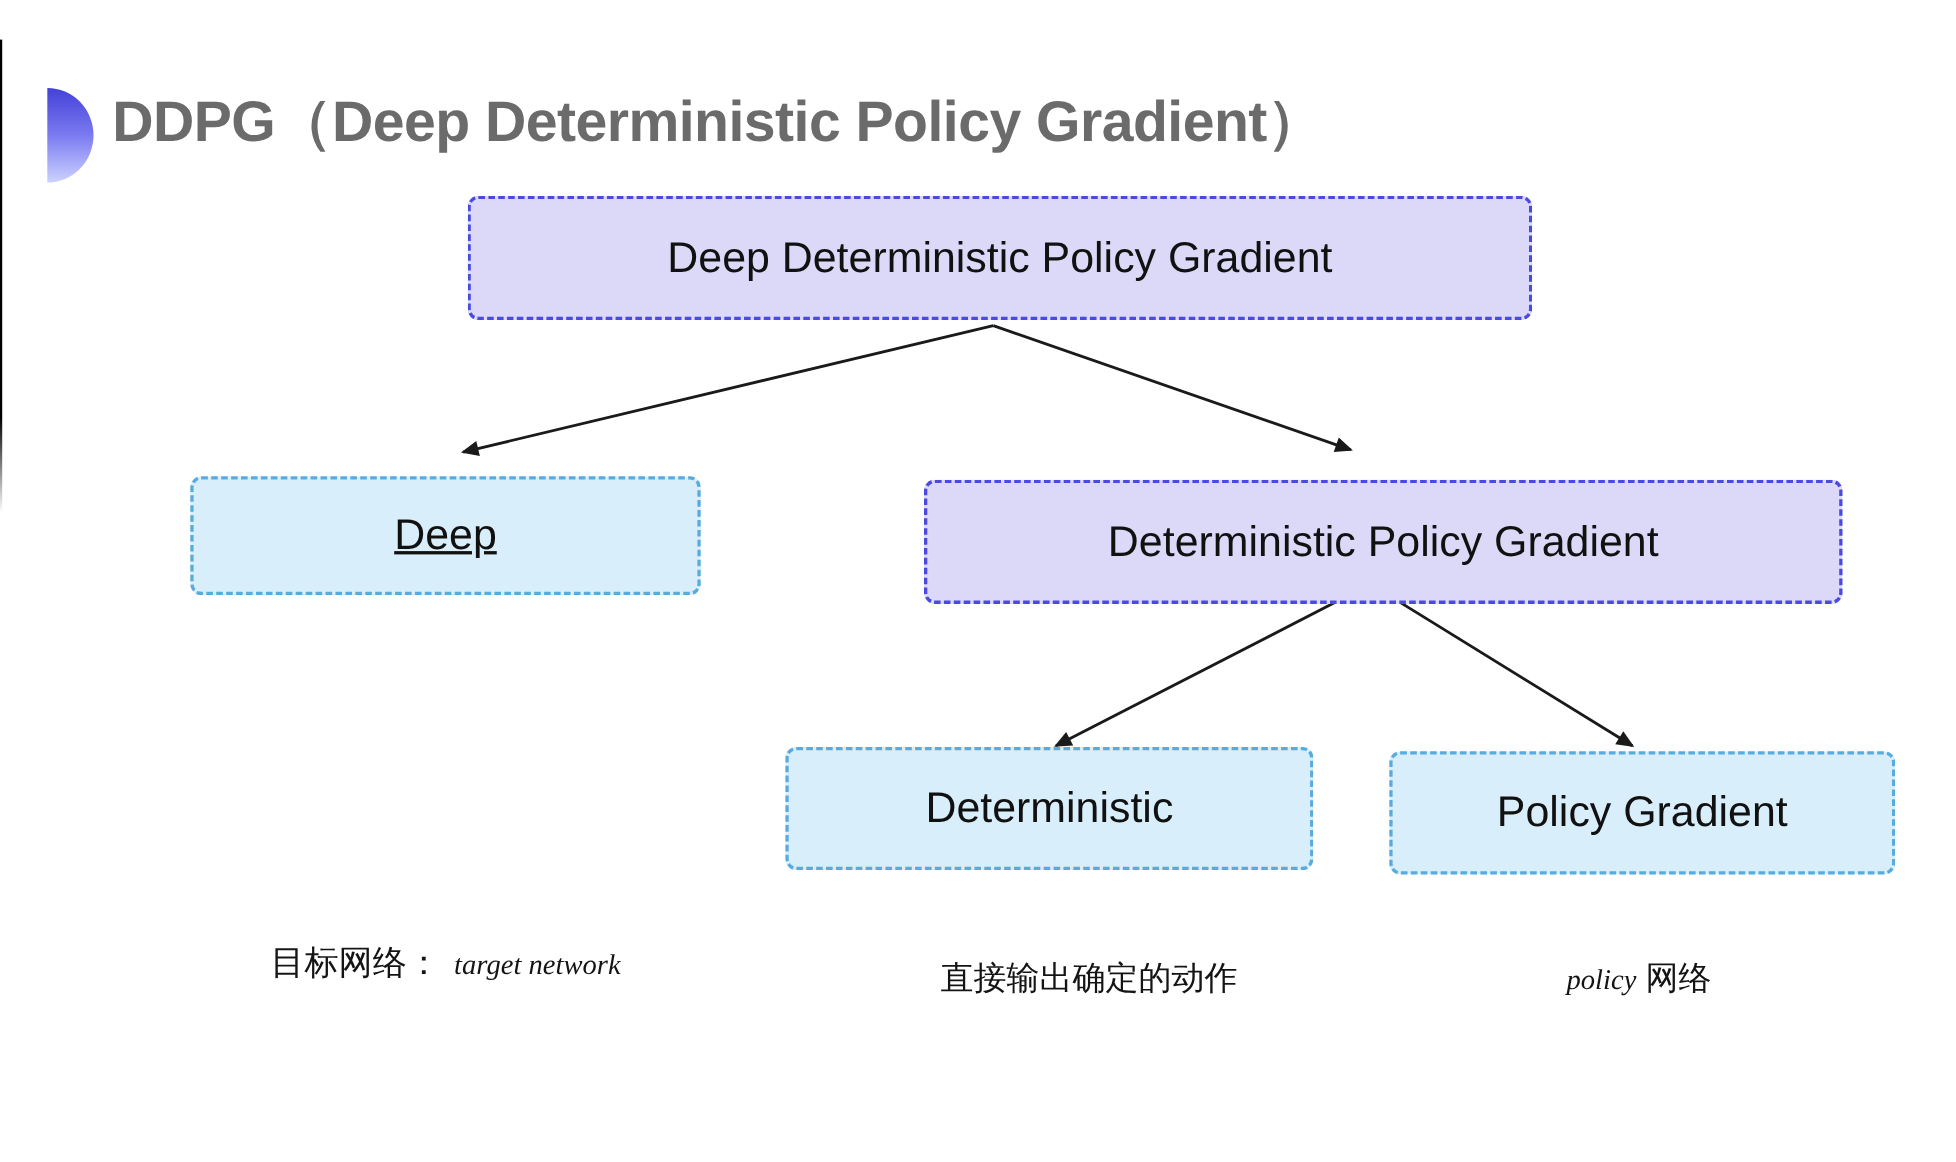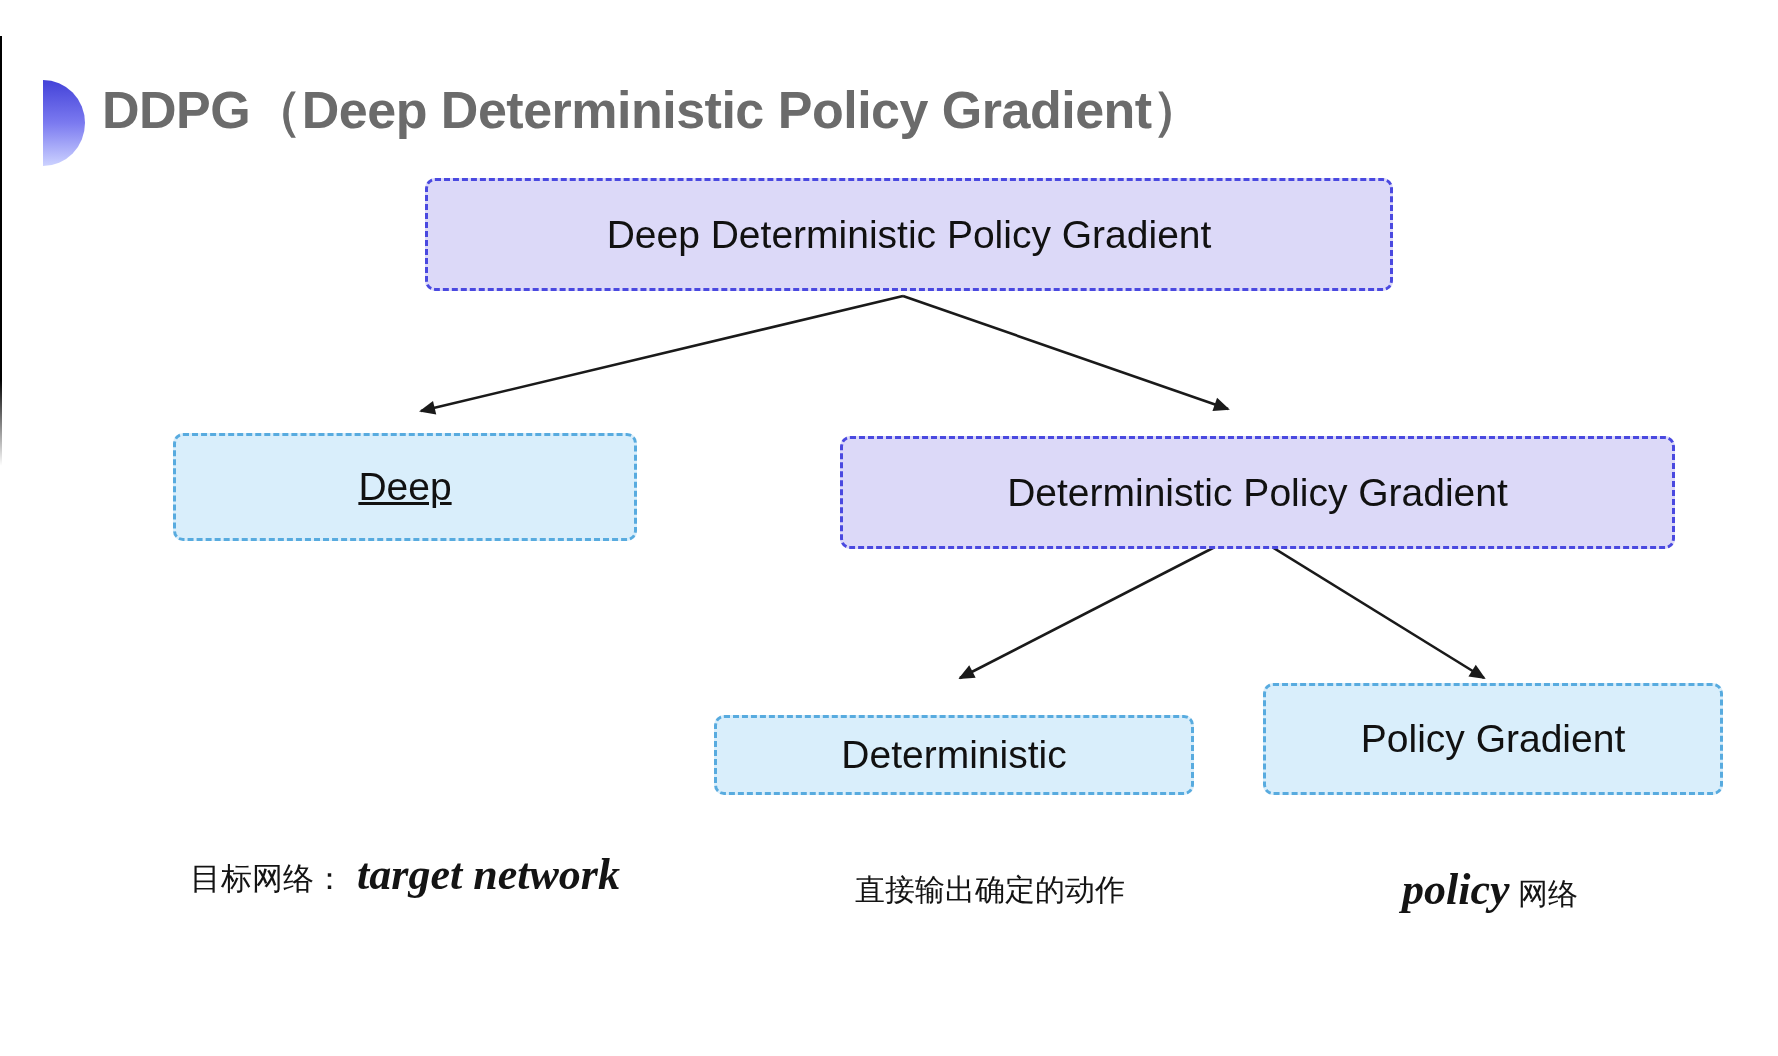--- a/index.html
+++ b/index.html
@@ -35,21 +35,21 @@
   .arrows line { stroke:var(--arrow,#1a1a1a); stroke-width:2.6; }
   .arrows marker path { fill:var(--arrow,#1a1a1a); }
   .note {
     position:absolute; text-align:center;
     font-weight:500; color:var(--note-text,#141414);
   }
   .note-deep { font-size:31px; line-height:63px; }
   .note-sm   { font-size:30px; line-height:50px; }
   .term {
     font-family:"Liberation Serif", serif; font-style:italic;
-    font-weight:700; font-size:44px;
+    font-weight:400; font-size:26px;
   }
   .gap { margin-left:12px; }
   .formula {
     font-family:"Liberation Serif", serif; font-style:italic;
     font-weight:500; font-size:34px;
   }
 </style>
 </head>
 <body>
 
@@ -75,21 +75,21 @@
 </div>
 
 <div class="node cyan" style="left:173px; top:433px; width:464px; height:108px;text-decoration:underline;">
   <span>Deep</span>
 </div>
 
 <div class="node purple" style="left:840px; top:415px; width:835px; height:113px;margin-top:21px;">
   <span>Deterministic Policy Gradient</span>
 </div>
 
-<div class="node cyan" style="left:714px; top:715px; width:480px; height:80px;">
+<div class="node cyan" style="left:714px; top:679px; width:480px; height:112px;">
   <span>Deterministic</span>
 </div>
 
 <div class="node cyan" style="left:1263px; top:683px; width:460px; height:112px;">
   <span>Policy Gradient</span>
 </div>
 
 <div class="note note-deep" style="left:105px; top:843px; width:600px;">
   <div><span>目标网络：</span><span class="term gap">target network</span></div>
 </div>

